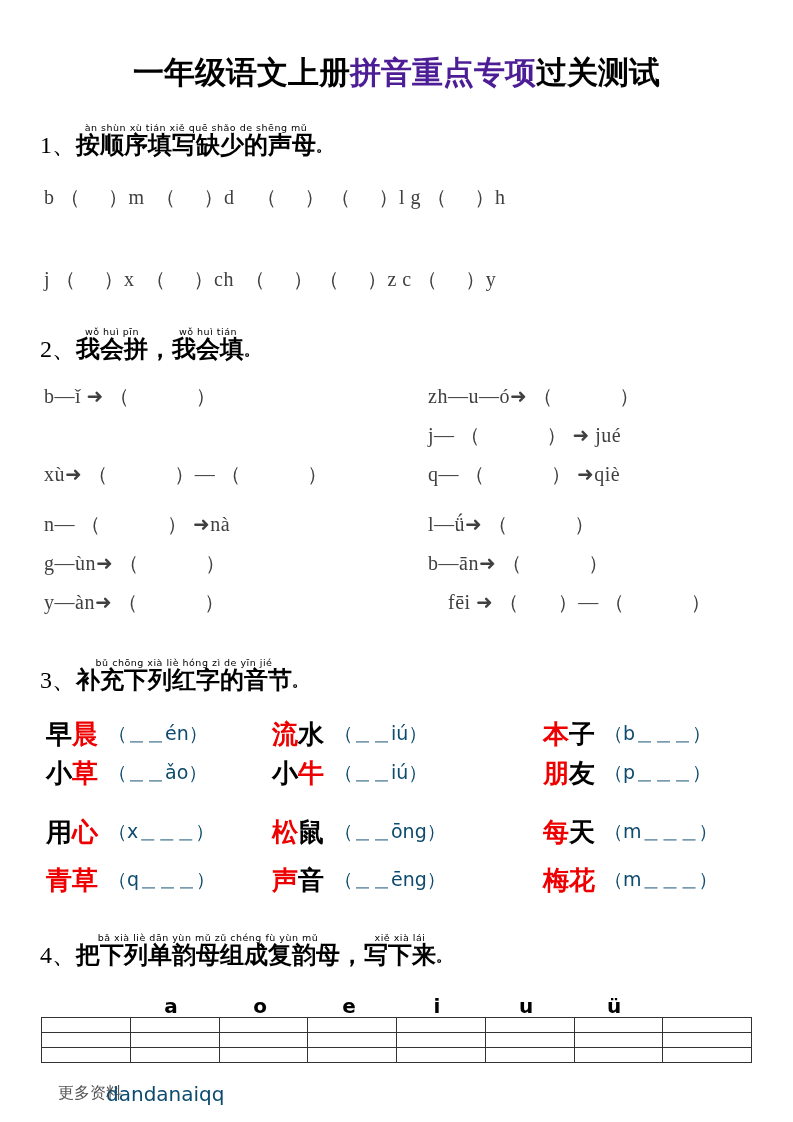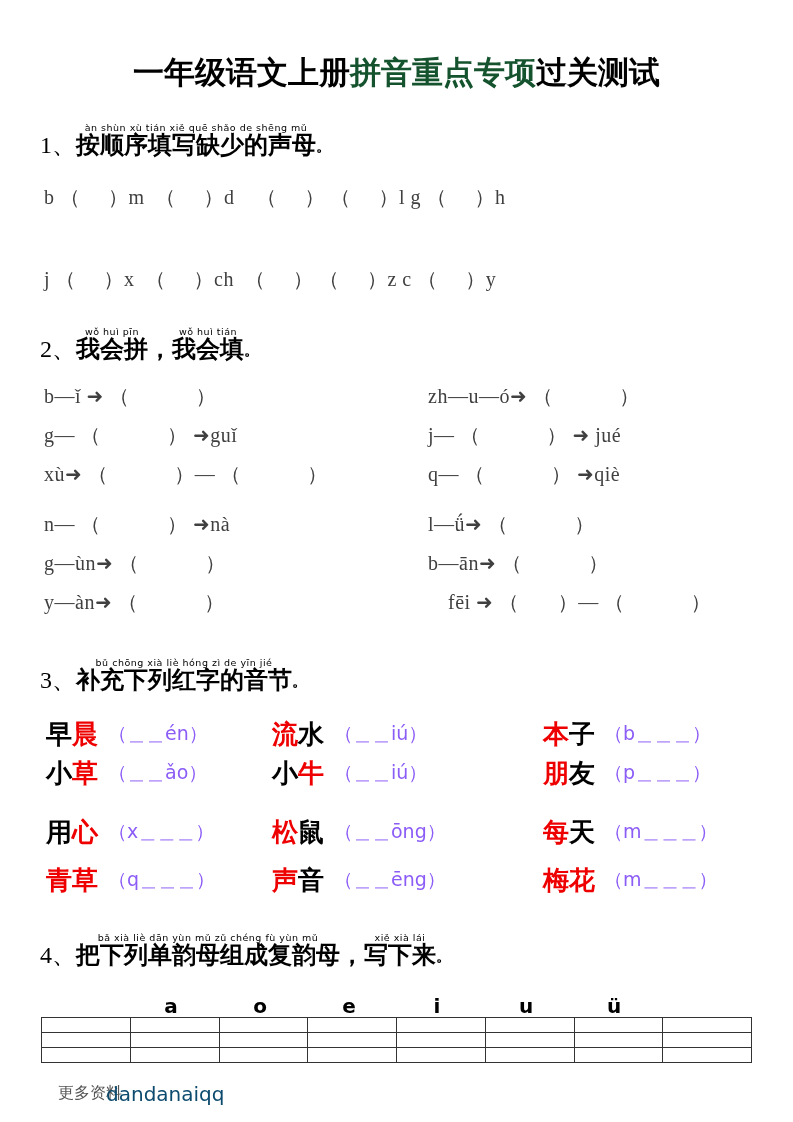--- a/index.html
+++ b/index.html
@@ -25,21 +25,21 @@
     left: 0;
     top: 52px;
     width: 793px;
     text-align: center;
     font-family: "Liberation Serif", "DejaVu Serif", serif;
     font-weight: bold;
     font-size: 31px;
     letter-spacing: 0px;
     white-space: nowrap;
   }
-  .title .red { color: #14532d; }
+  .title .red { color: #4c1d95; }
   .title .blk { color: #000000; }
 
   
   .heading {
     position: absolute;
     white-space: nowrap;
     font-family: "Liberation Serif", "DejaVu Serif", serif;
     font-weight: bold;
     font-size: 24px;
     line-height: 1;
@@ -95,21 +95,21 @@
     line-height: 1;
   }
   .word .r { color: #ee0000; }
   .word .b { color: #000000; }
   .syl {
     position: absolute;
     white-space: pre;
     font-family: "DejaVu Sans", sans-serif;
     font-size: 19px;
     line-height: 1;
-    color: #8b5cf6;
+    color: #0c4a6e;
   }
 
   
   .vowel {
     position: absolute;
     font-family: "DejaVu Sans", sans-serif;
     font-weight: bold;
     font-size: 20px;
     line-height: 1;
     text-align: center;
@@ -165,21 +165,20 @@
   </div>
 
   <div class="row-mono" style="left:44px; top:187px;">b （     ）m  （     ）d    （     ） （     ）l g （     ）h</div>
   <div class="row-mono" style="left:44px; top:269px;">j （     ）x  （     ）ch  （     ） （     ）z c （     ）y</div>
 
   <div class="heading" style="left:40px; top:337px;">
     <span class="num">2、</span><span class="ruby"><span class="py">wǒ huì pīn</span><span class="hz">我会拼</span></span><span>，</span><span class="ruby"><span class="py">wǒ huì tián</span><span class="hz">我会填</span></span><span class="period">。</span>
   </div>
 
   <div class="row-mono" style="left:44px; top:386px;">b—ǐ ➜ （            ）</div>
-  <div class="row-mono" style="left:44px; top:425px;">g— （            ） ➜guǐ</div>
   <div class="row-mono" style="left:44px; top:464px;">xù➜ （            ）— （            ）</div>
   <div class="row-mono" style="left:44px; top:514px;">n— （            ） ➜nà</div>
   <div class="row-mono" style="left:44px; top:553px;">g—ùn➜ （            ）</div>
   <div class="row-mono" style="left:44px; top:592px;">y—àn➜ （            ）</div>
 
   <div class="row-mono" style="left:428px; top:386px;">zh—u—ó➜ （            ）</div>
   <div class="row-mono" style="left:428px; top:425px;">j— （            ） ➜ jué</div>
   <div class="row-mono" style="left:428px; top:464px;">q— （            ） ➜qiè</div>
   <div class="row-mono" style="left:428px; top:514px;">l—ǘ➜ （            ）</div>
   <div class="row-mono" style="left:428px; top:553px;">b—ān➜ （            ）</div>

